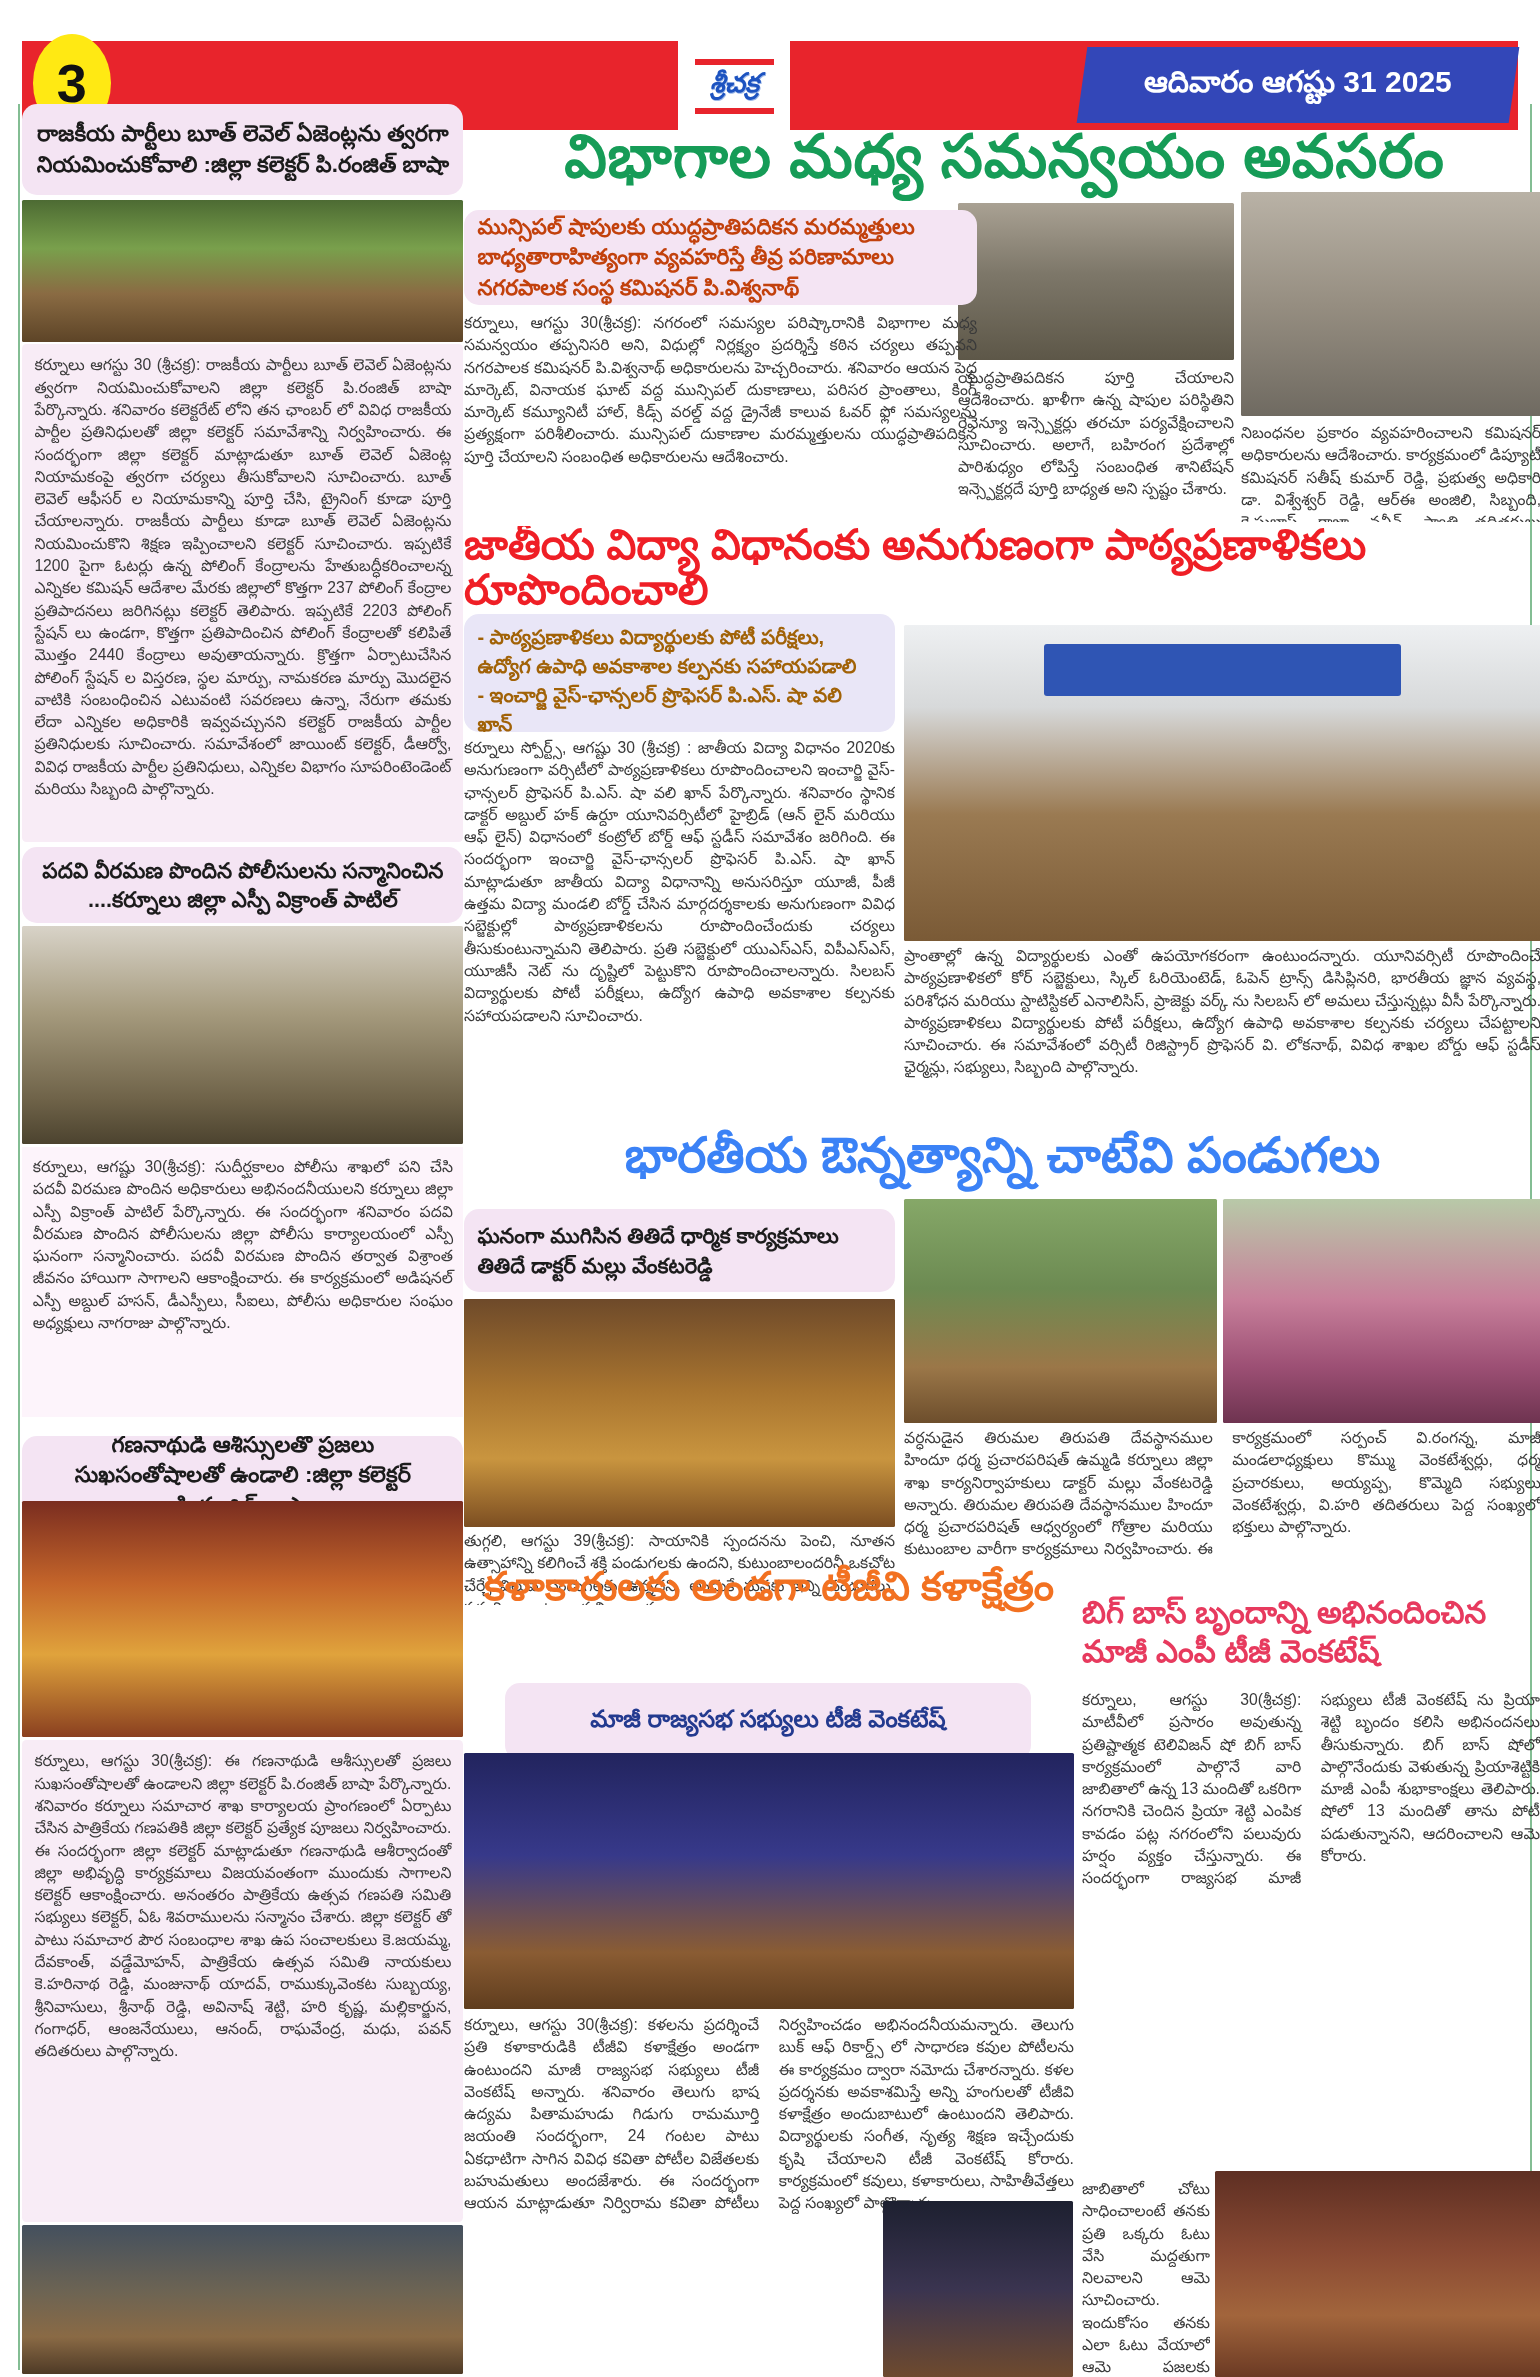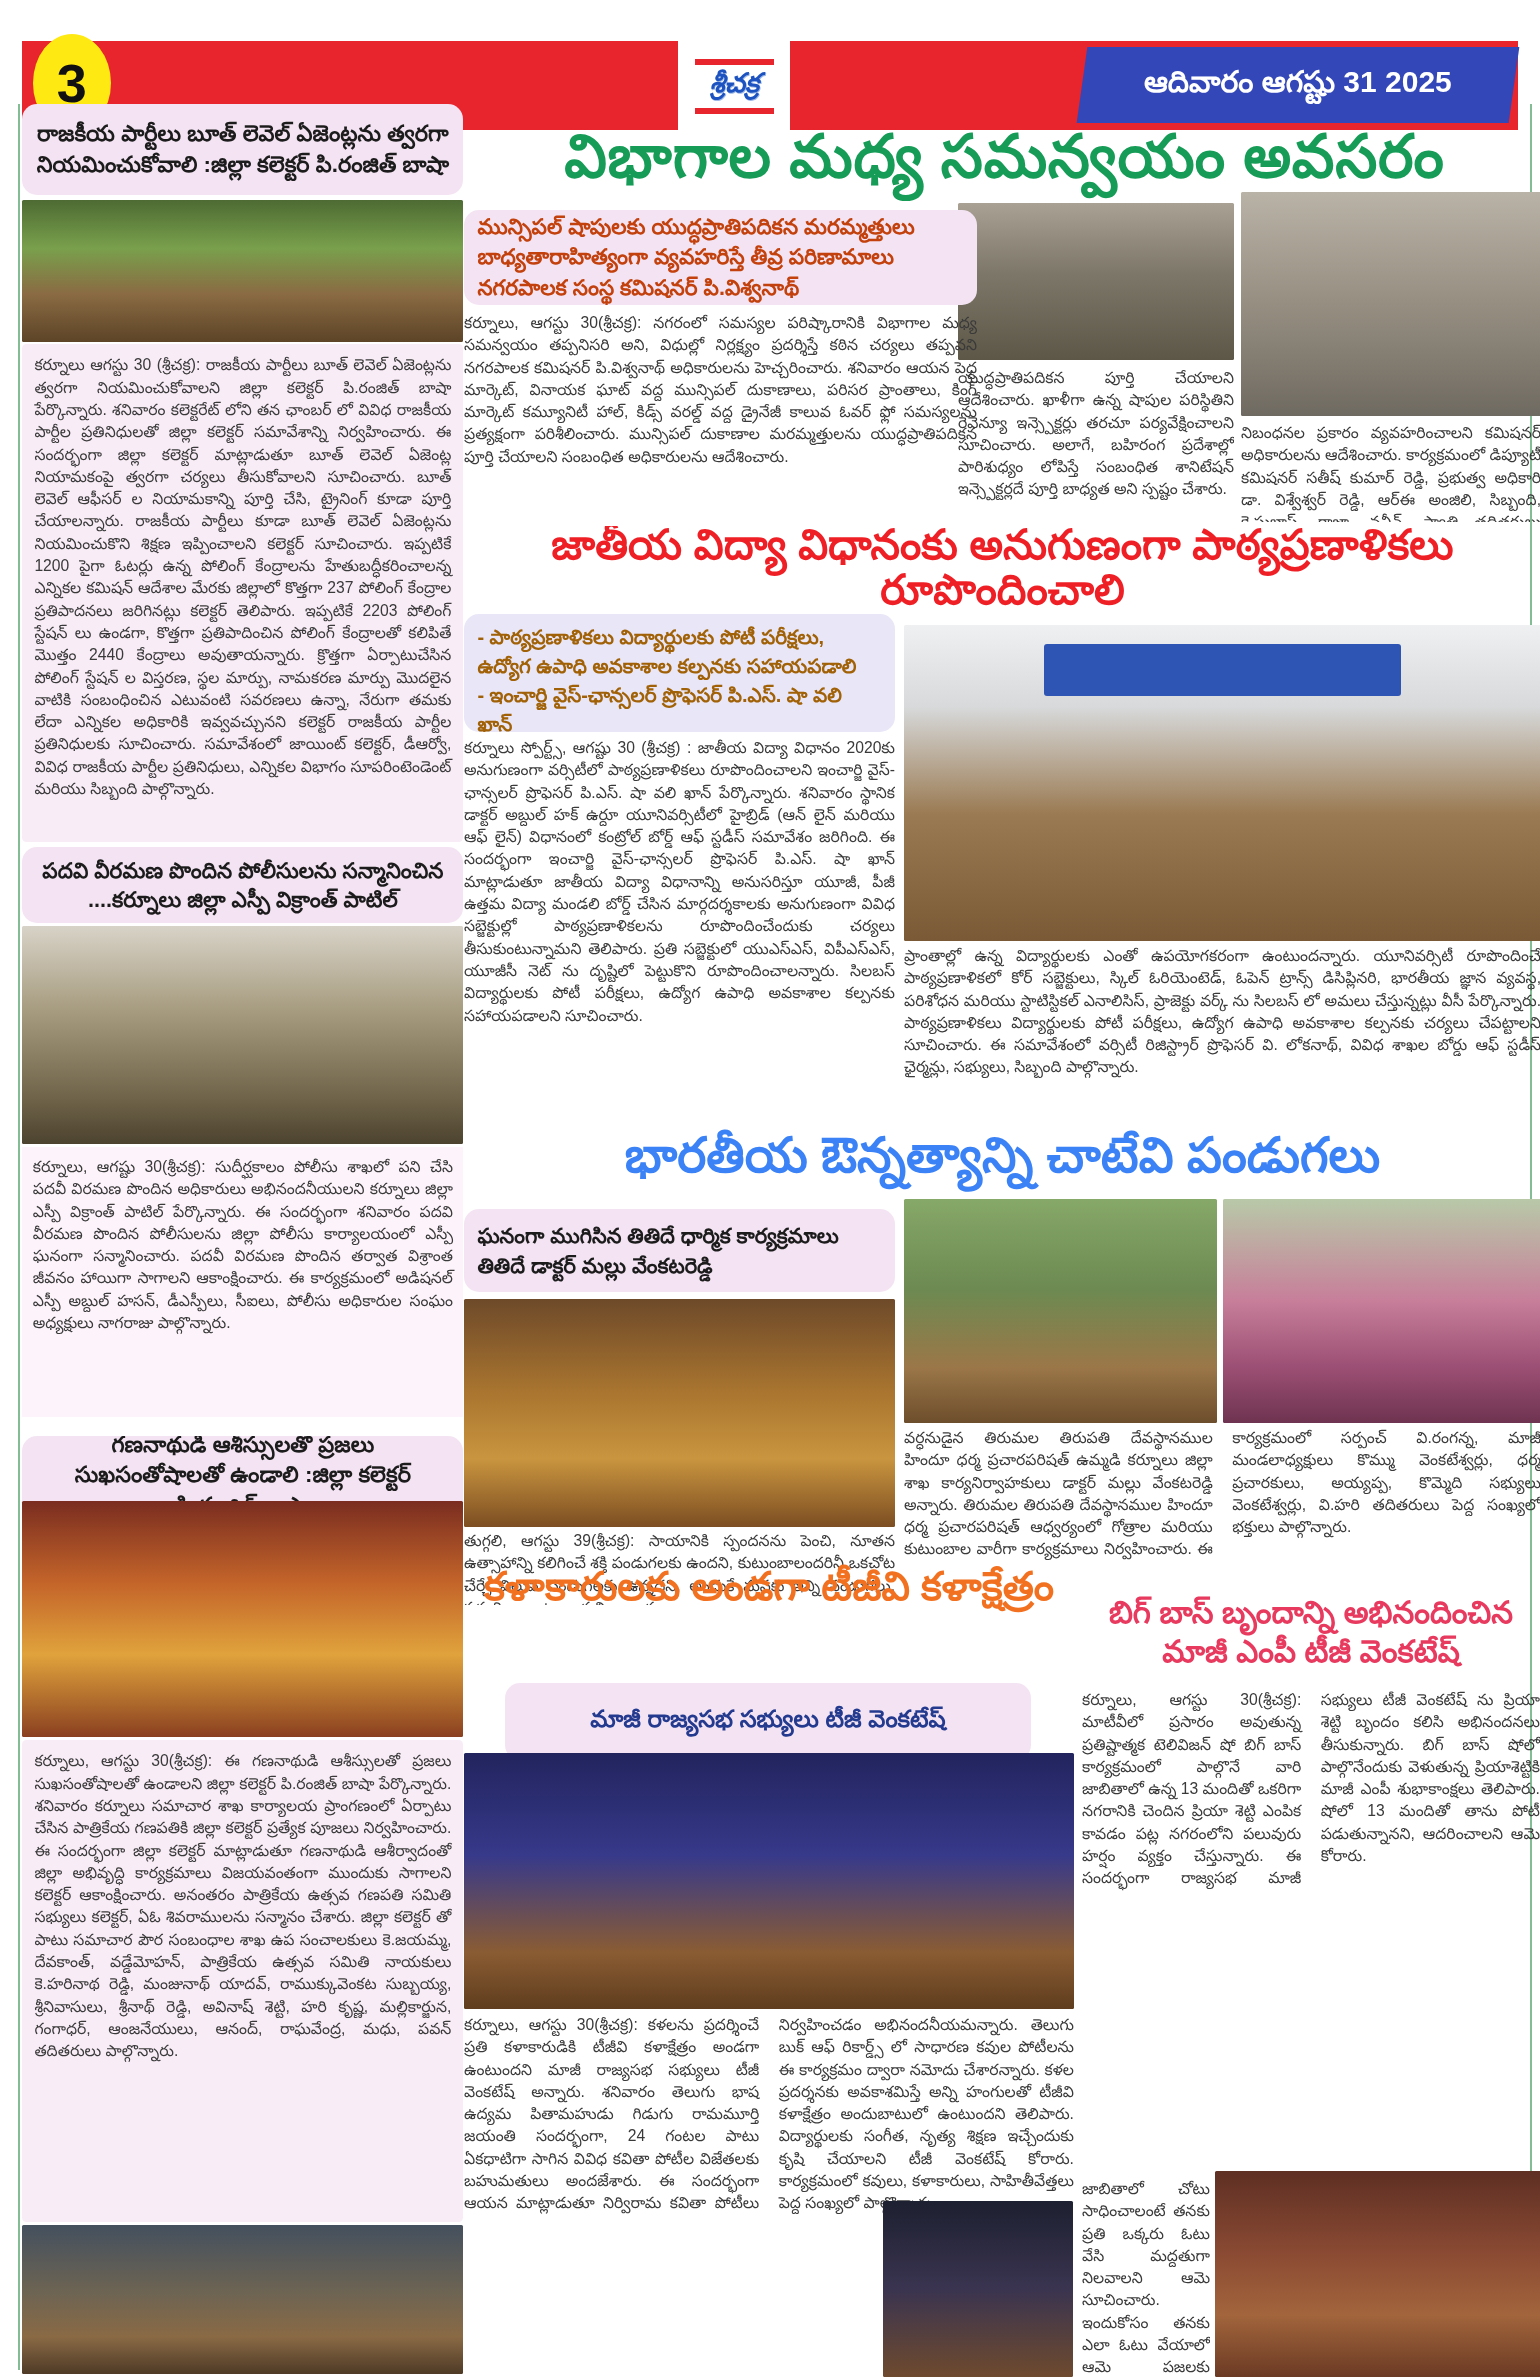--- a/index.html
+++ b/index.html
@@ -13,21 +13,21 @@
   .masthead-box{background:#ffffff;display:flex;flex-direction:column;align-items:center;justify-content:center;gap:3px;}
   .masthead-title{color:#1d53c0;font-weight:bold;font-size:27px;font-style:italic;text-shadow:0.7px 0.7px 0 #9db8e8;}
   .masthead-strip{width:70%;height:6px;background:#e8242c;}
   .date-box{background:#3347b8;transform:skewX(-8deg);display:flex;align-items:center;justify-content:center;}
   .date-text{transform:skewX(8deg);color:#ffffff;font-weight:bold;font-size:30px;white-space:nowrap;}
   
   .pill{background:#f4e4f3;border-radius:15px;display:flex;align-items:center;justify-content:center;
         text-align:center;font-weight:bold;color:#1c1c1c;padding:7.5px 13.4px;overflow:hidden;}
   .pill-lav{background:#e9e6f7;border-radius:15px;font-weight:bold;color:#a16207;padding:9px 13.4px;
         text-align:left;overflow:hidden;}
-  .headline{font-weight:bold;text-align:center;display:flex;align-items:center;justify-content:center;
+  .headline{font-weight:bold;display:flex;align-items:center;justify-content:center;
         overflow:hidden;line-height:1.05;}
   .hl-green{color:#169c57;font-size:60px;letter-spacing:0.7px;}
   .hl-red{color:#ef1f26;font-size:42px;}
   .hl-magenta{color:#3b82f6;font-size:49px;}
   .hl-orange{color:#f27121;font-size:40px;}
   .hl-crimson{color:#e73a5e;font-size:31px;line-height:1.25;}
   .sub-green{color:#46604f;}
   
   .body-text{font-size:15.7px;line-height:1.42;text-align:justify;color:#3a3a3a;overflow:hidden;}
   .body-pink{background:#f8ecf6;padding:10.4px 12px;border-radius:4.5px;}

